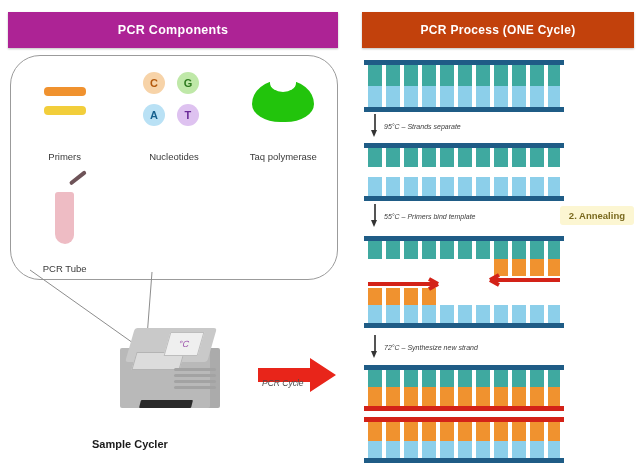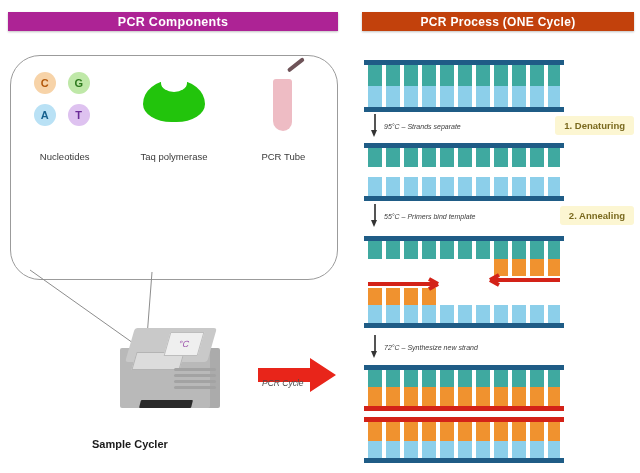--- a/index.html
+++ b/index.html
@@ -7,21 +7,21 @@
     width:640px;height:473px;background:#ffffff;
     font-family:"Liberation Sans",sans-serif;
     overflow:hidden;position:relative;
   }
   .panel{position:absolute;top:0;height:473px;}
   .left-panel{left:0;width:352px;}
   .right-panel{left:356px;width:284px;}
 
   
   .hdr{
-    position:absolute;left:8px;top:12px;height:19px;
+    position:absolute;left:8px;top:12px;height:36px;
     display:flex;align-items:center;justify-content:center;
     color:#ffffff;font-weight:bold;font-size:12.5px;letter-spacing:.3px;
     box-shadow:0 1px 2px rgba(0,0,0,.25);
   }
   .hdr-left{width:330px;background:#AD2395;}
   .hdr-right{left:6px;width:272px;background:#c2410c;font-size:12px;}
 
   
   .comp-box{
     position:absolute;left:10px;top:55px;width:328px;height:225px;
@@ -110,20 +110,29 @@
 
 <div class="panel left-panel">
 
   <div class="hdr hdr-left">PCR Components</div>
 
   <div class="comp-box"></div>
 
   <div class="comp-grid">
 
 
+    <div class="comp-cell">
+      <div class="comp-art">
+        <div style="display:flex;flex-direction:column;gap:10px;align-items:center;">
+          <div class="primer o"></div>
+          <div class="primer y"></div>
+        </div>
+      </div>
+      <div class="comp-label">Primers</div>
+    </div>
 
     <div class="comp-cell">
       <div class="comp-art">
         <div class="nuc-wrap">
           <div class="nuc c">C</div>
           <div class="nuc g">G</div>
           <div class="nuc a">A</div>
           <div class="nuc t">T</div>
         </div>
       </div>
@@ -206,21 +215,20 @@
     </g>
   </svg>
 
   <div class="arrowrow" style="top:114px">
     <div class="arrow-down">
       <div class="shaft"></div>
         <div class="head"></div>
     </div>
     <div class="arrow-txt">95°C – Strands separate</div>
   </div>
-  <div class="badge" style="top:116px">1. Denaturing</div>
 
   <svg class="strand-block" style="top:143px" viewBox="0 0 200 58" height="58">
     <rect x="0" y="0" width="200" height="5" fill="#1F5C86"></rect>
     <rect x="0" y="53" width="200" height="5" fill="#1F5C86"></rect>
     <g fill="#3FA9A0">
       <rect x="4" y="5" width="14" height="19"></rect>
         <rect x="22" y="5" width="14" height="19"></rect>
       <rect x="40" y="5" width="14" height="19"></rect>
         <rect x="58" y="5" width="14" height="19"></rect>
       <rect x="76" y="5" width="14" height="19"></rect>

